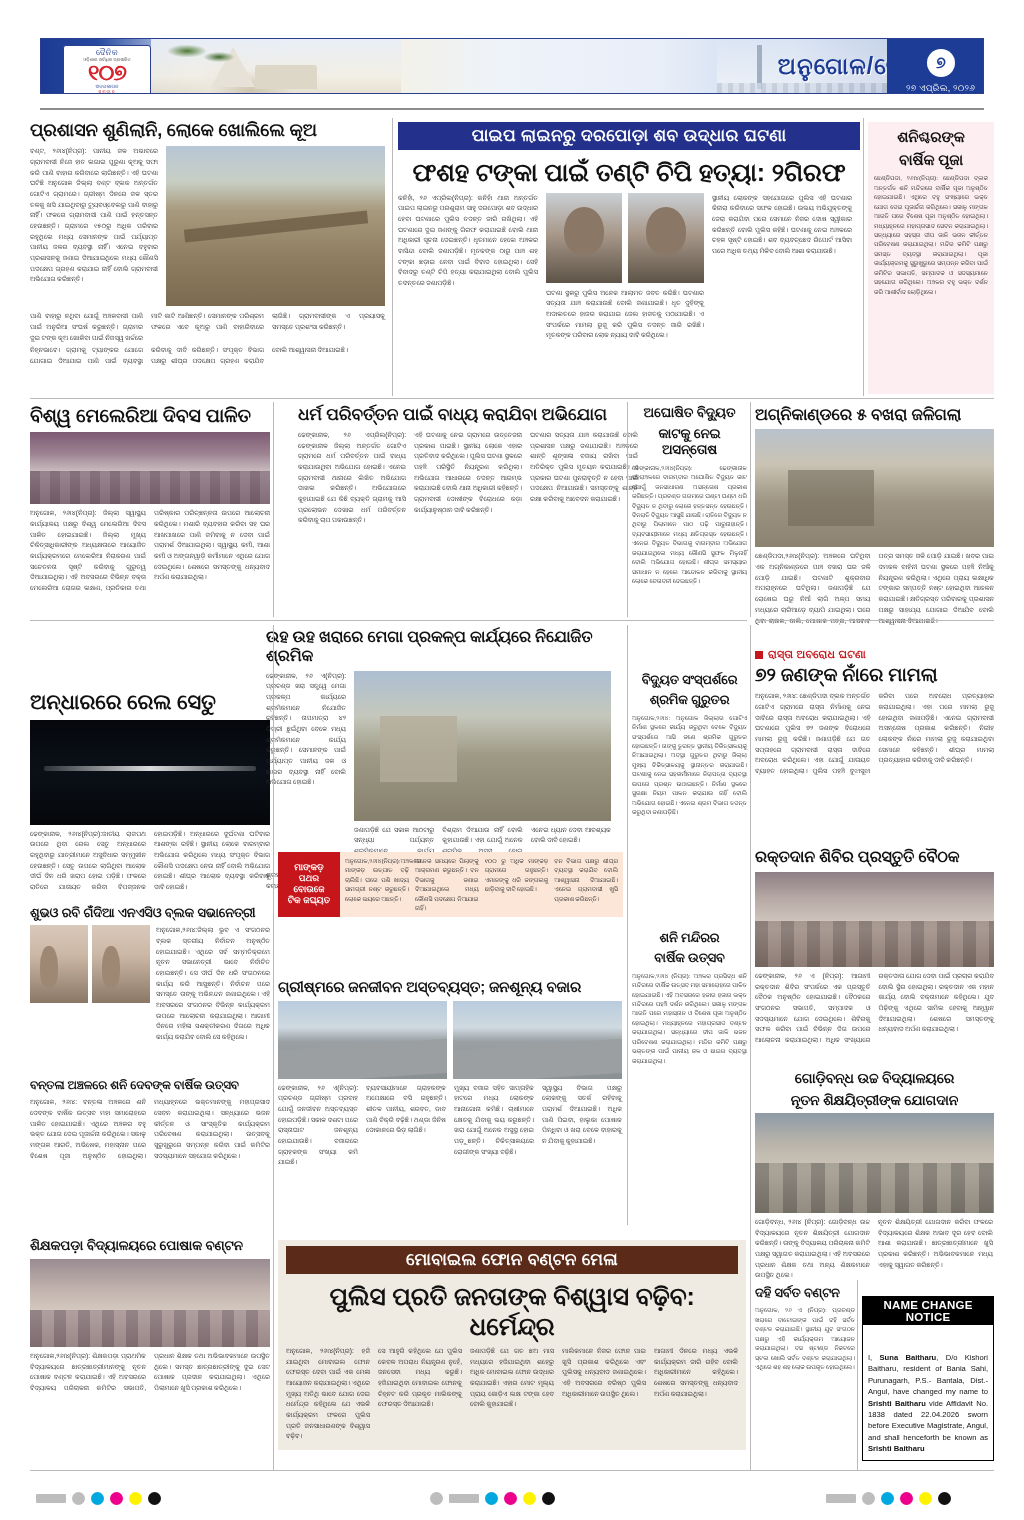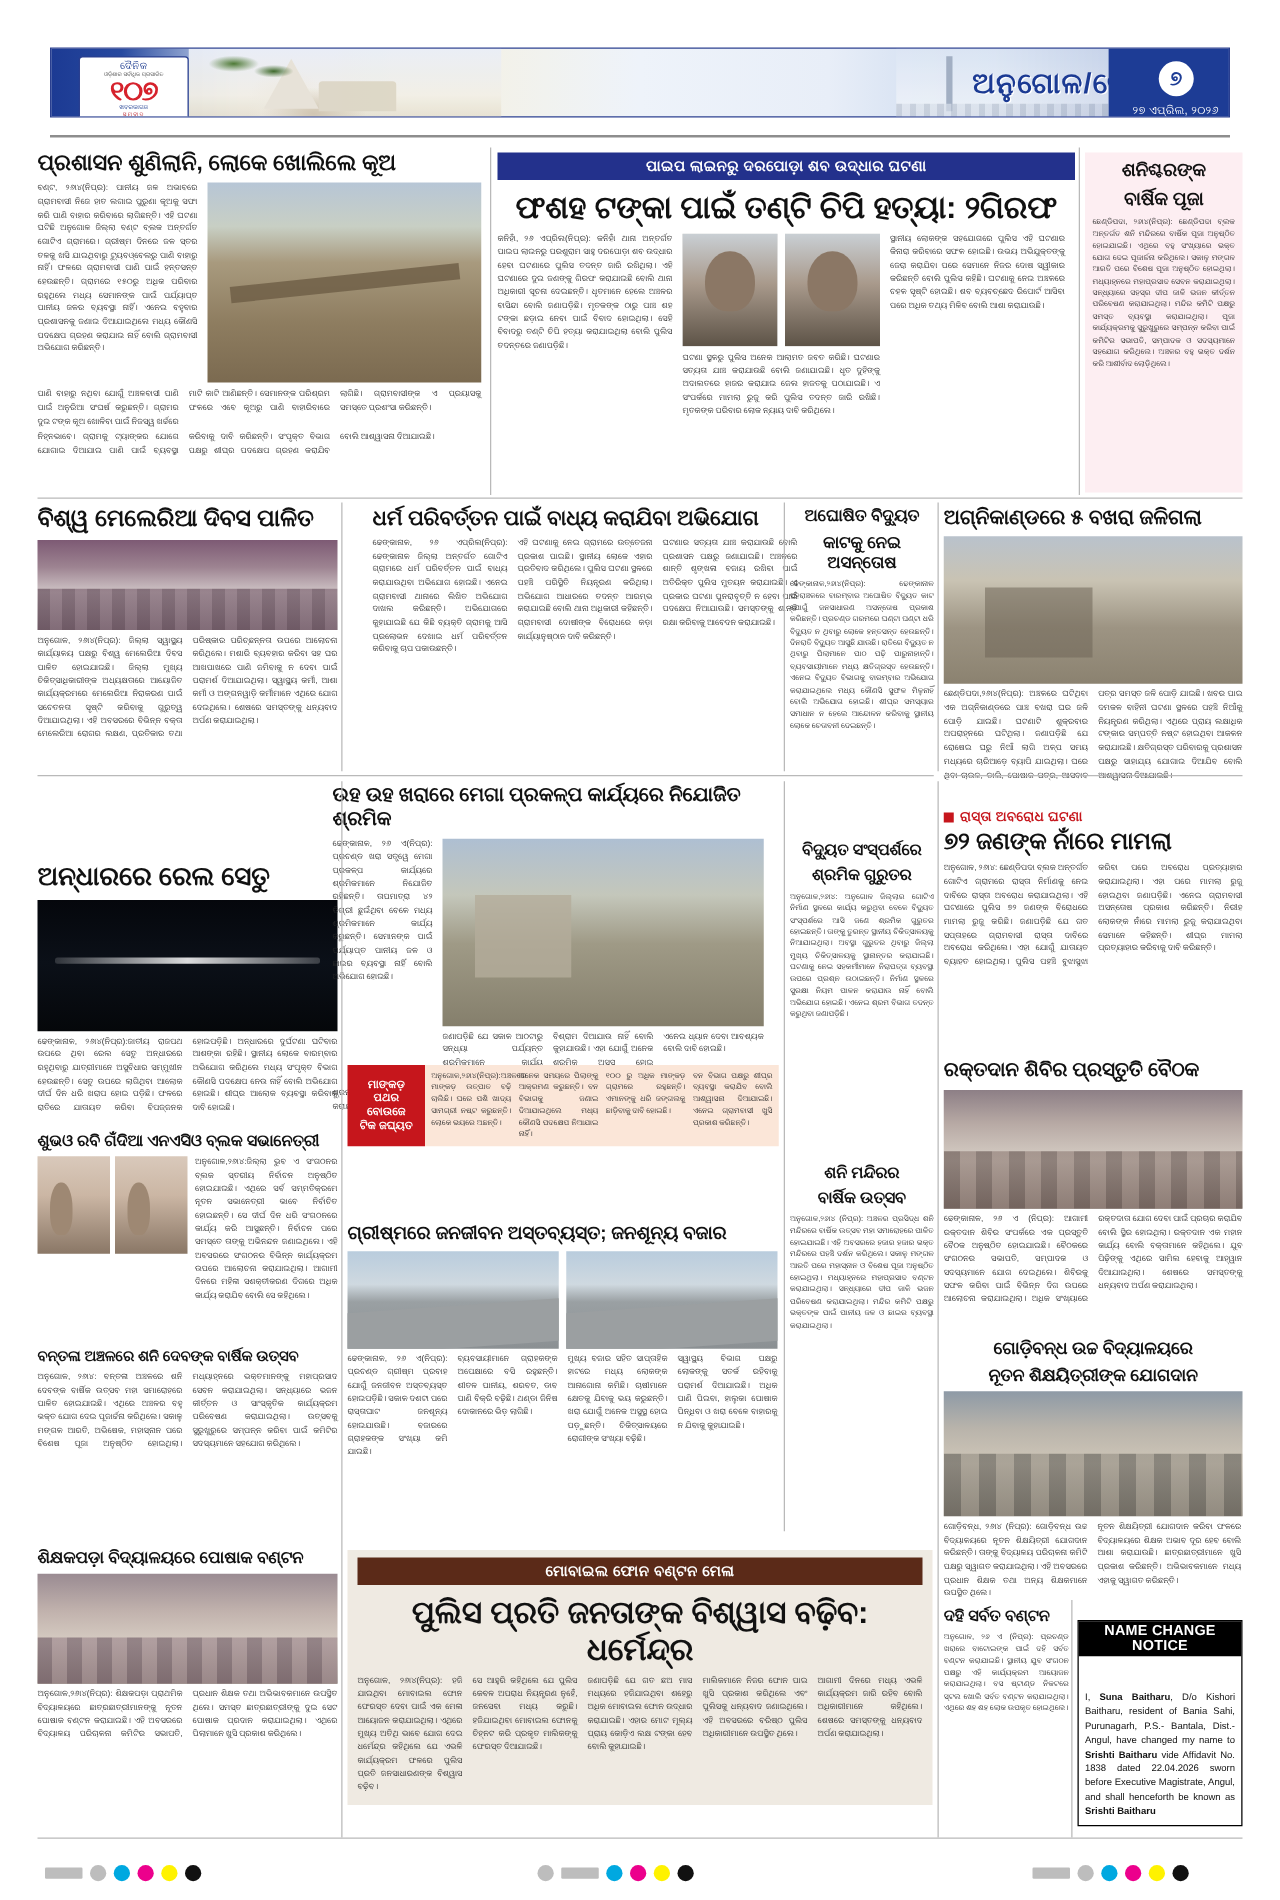--- a/index.html
+++ b/index.html
@@ -94,21 +94,21 @@
 
   h2.hl {
     font-size:20px; font-weight:bold; color:#111; margin:0 0 5px 0;
     line-height:1.18; letter-spacing:-.2px;
   }
   h2.hl.big { font-size:18px; }
   h2.hl.ctr { text-align:center; }
 
   .banner {
     background:#23318c; color:#fff; text-align:center;
-    font-size:12px; font-weight:bold; padding:4px 2px; letter-spacing:.3px;
+    font-size:17px; font-weight:bold; padding:4px 2px; letter-spacing:.3px;
   }
   .banner.brown { background:#5b2a18; }
   .kicker-red {
     color:#c6161c; font-size:11px; font-weight:bold; letter-spacing:.2px;
     display:flex; align-items:center; gap:5px; margin-bottom:3px;
   }
   .kicker-red .sq { width:8px; height:8px; background:#c6161c; display:inline-block; }
 
   .body-text {
     font-size:6.6px; line-height:1.62; color:#2a2a2a; text-align:justify;

